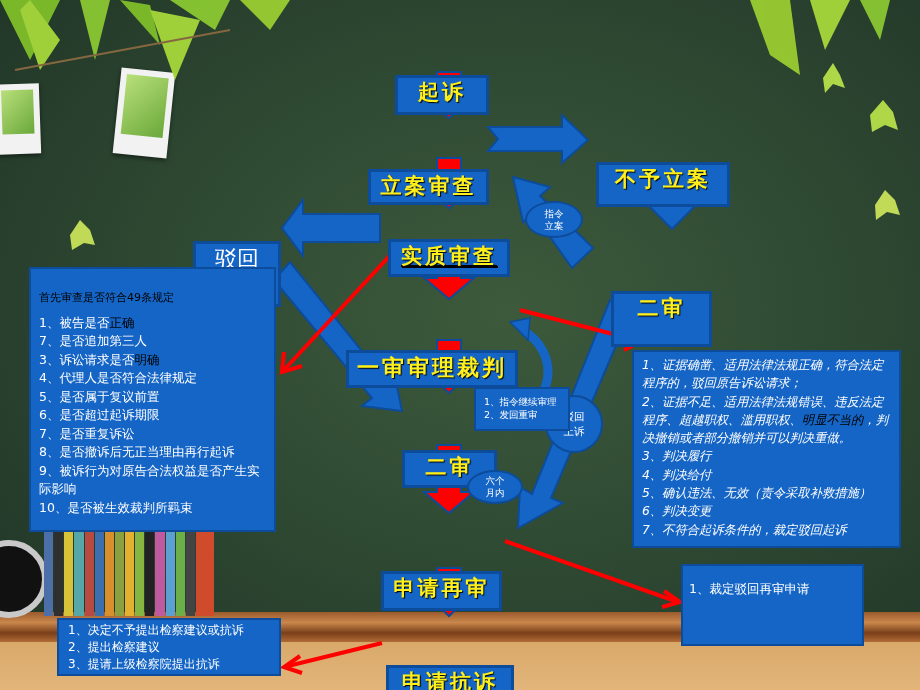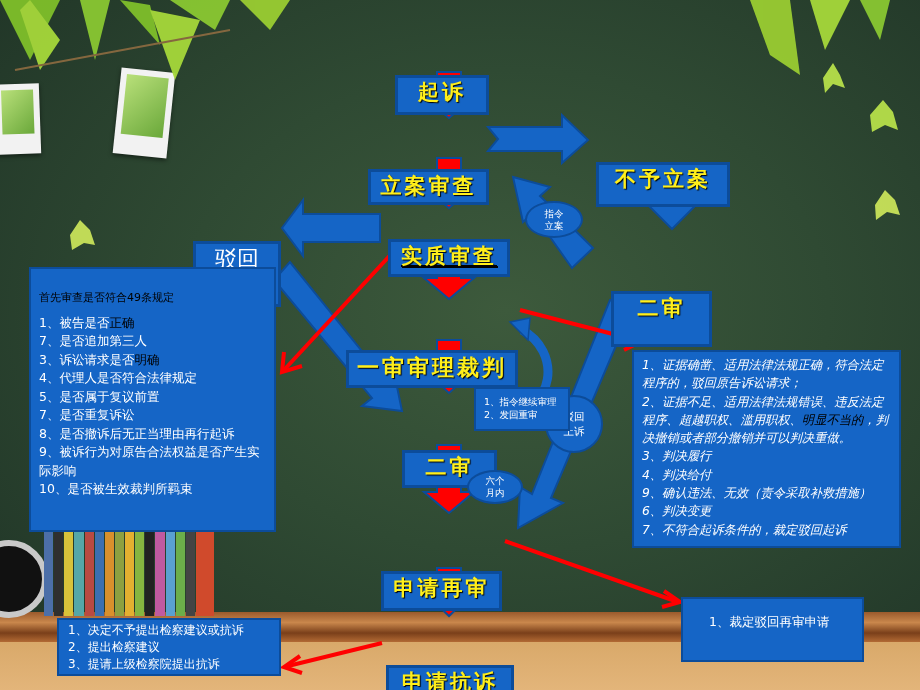--- a/index.html
+++ b/index.html
@@ -184,40 +184,41 @@
   </div>
 
   <div class="note" style="left:29px; top:267px; width:247px; height:265px; padding:20px 0 0 8px;">
     <div class="hdr">首先审查是否符合49条规定</div>
     <ul class="list">
       <li><span>1、被告是否</span><span class="red">正确</span></li>
       <li><span>7、是否追加第三人</span></li>
       <li><span>3、诉讼请求是否</span><span class="red">明确</span></li>
       <li><span>4、代理人是否符合法律规定</span></li>
       <li><span>5、是否属于复议前置</span></li>
+      <li><span>6、是否超过起诉期限</span></li>
       <li><span>7、是否重复诉讼</span></li>
       <li><span>8、是否撤诉后无正当理由再行起诉</span></li>
       <li style="padding-right:10px;"><span>9、被诉行为对原告合法权益是否产生实际影响</span></li>
       <li><span>10、是否被生效裁判所羁束</span></li>
     </ul>
   </div>
 
   <div class="note" style="left:632px; top:350px; width:269px; height:198px; padding:4px 6px 0 8px; font-size:12.3px; line-height:18.3px;font-style:italic;">
     <ul class="list">
       <li><span>1、证据确凿、适用法律法规正确，符合法定程序的，驳回原告诉讼请求；</span></li>
       <li><span>2、证据不足、适用法律法规错误、违反法定程序、超越职权、滥用职权、</span><span class="red">明显不当的</span><span>，判决撤销或者部分撤销并可以判决重做。</span></li>
       <li><span>3、判决履行</span></li>
       <li><span>4、判决给付</span></li>
-      <li><span>9、确认违法、无效（责令采取补救措施）</span></li>
+      <li><span>5、确认违法、无效（责令采取补救措施）</span></li>
       <li><span>6、判决变更</span></li>
       <li><span>7、不符合起诉条件的，裁定驳回起诉</span></li>
     </ul>
   </div>
 
-  <div class="note" style="left:681px; top:597px; width:183px; height:65px; padding:14px 0 0 26px;">
+  <div class="note" style="left:681px; top:564px; width:183px; height:82px; padding:14px 0 0 6px;">
     <div>1、裁定驳回再审申请</div>
   </div>
 
   <div class="note" style="left:57px; top:618px; width:224px; height:58px; padding:2px 16px 0 9px; font-size:12px; line-height:17px;">
     <div>1、决定不予提出检察建议或抗诉</div>
     <div>2、提出检察建议</div>
     <div>3、提请上级检察院提出抗诉</div>
   </div>
 
 </div>

